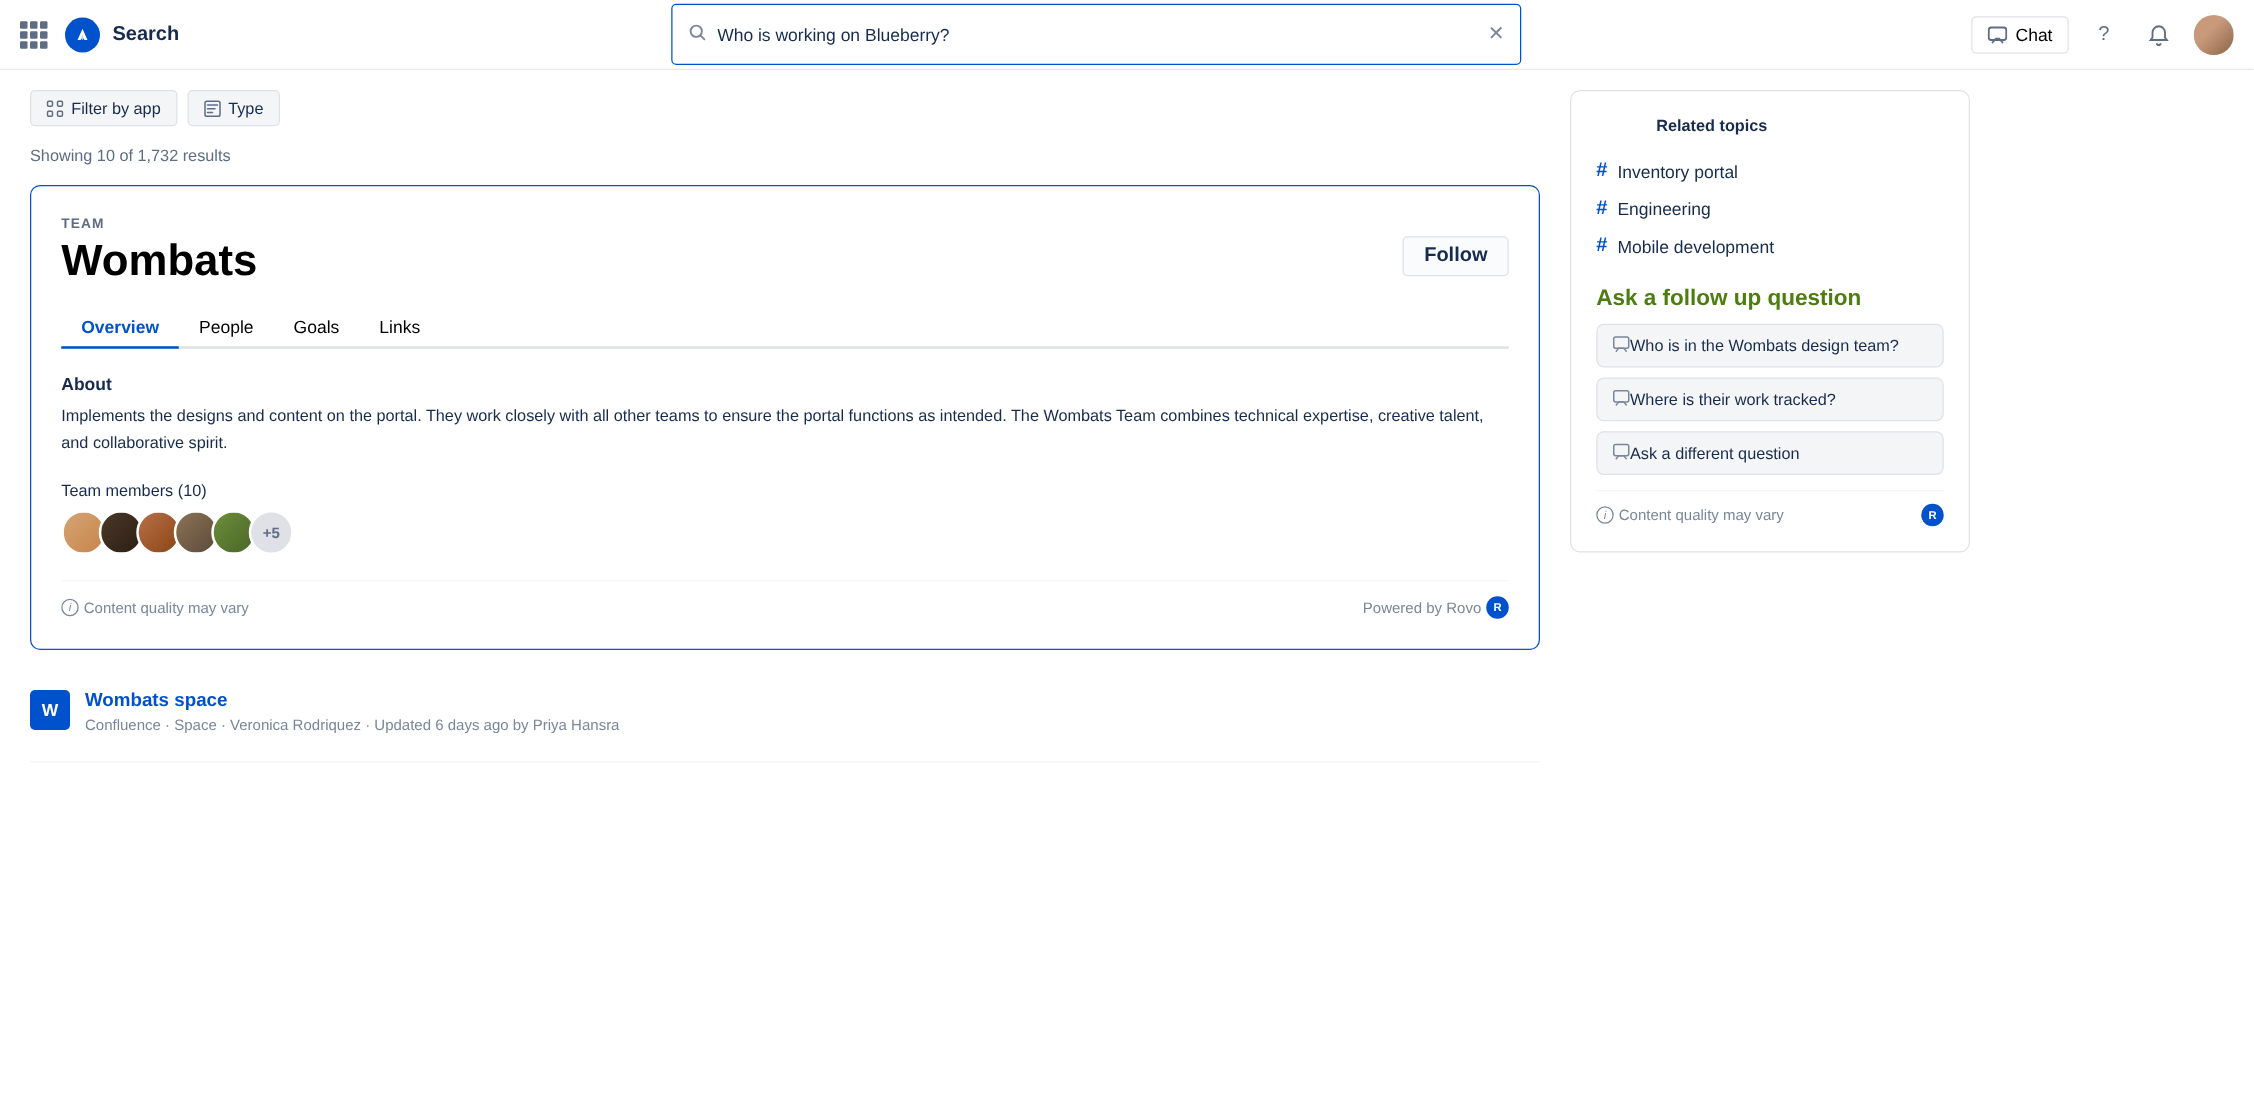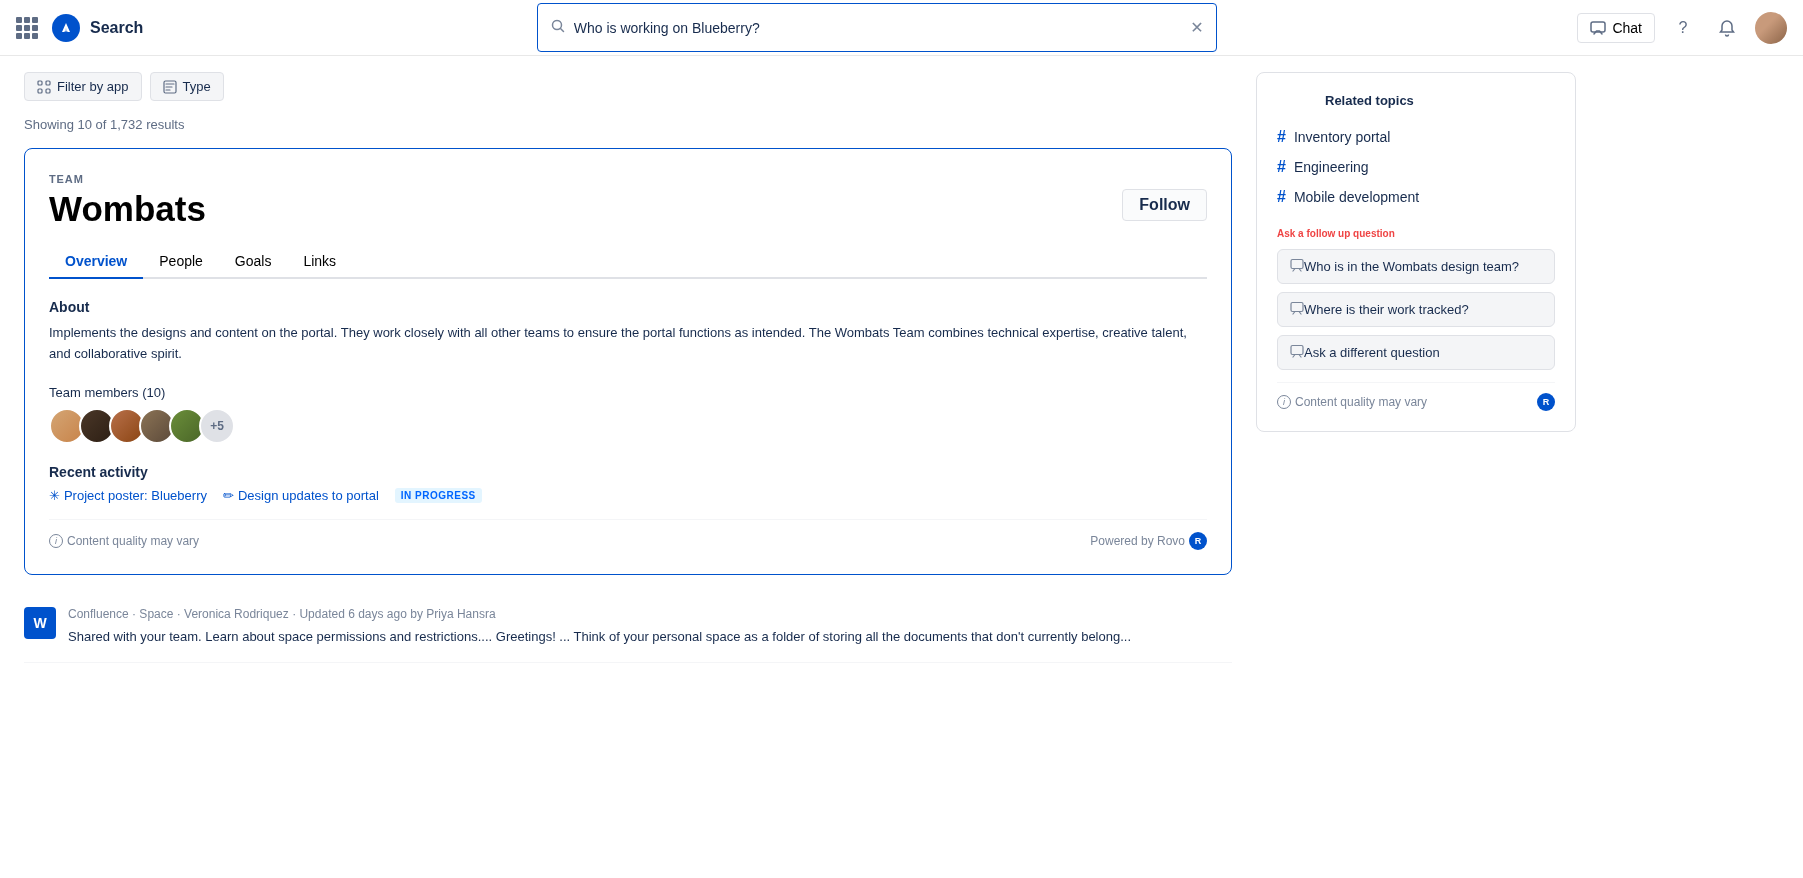--- a/index.html
+++ b/index.html
@@ -151,21 +151,21 @@
       padding: 20px; background: #fff;
     }
     .related-title { font-size: 13px; font-weight: 600; color: #172B4D; margin-bottom: 14px; margin-left: 48px; }
     .topic-item {
       display: flex; align-items: center; gap: 8px;
       padding: 6px 0; font-size: 14px; color: #172B4D;
       cursor: pointer;
     }
     .hash { color: #0052CC; font-weight: 600; font-size: 16px; }
 
-    .followup-title { font-size: 10px; font-weight: 600; color: #ef4444; margin: 16px 0 10px; }
+    .followup-title { font-size: 18px; font-weight: 600; color: #4d7c0f; margin: 16px 0 10px; }
     .followup-btn {
       display: flex; align-items: center; gap: 0;
       border: 1px solid #DFE1E6; border-radius: 6px;
       padding: 8px 12px; cursor: pointer; font-size: 13px;
       background: #F4F5F7; color: #172B4D; width: 100%; text-align: left;
       margin-bottom: 8px;
     }
     .chat-bubble-icon { color: #7A869A; font-size: 14px; flex-shrink: 0; }
 
     .panel-footer { display: flex; justify-content: space-between; align-items: center; margin-top: 12px; padding-top: 10px; border-top: 1px solid #F4F5F7; }
@@ -281,56 +281,42 @@
         <div class="avatars-row">
           <div class="member-avatar avatar-bg-1"></div>
           <div class="member-avatar avatar-bg-2"></div>
           <div class="member-avatar avatar-bg-3"></div>
           <div class="member-avatar avatar-bg-4"></div>
           <div class="member-avatar avatar-bg-5"></div>
           <div class="more-count">+5</div>
         </div>
       </div>
 
-      <div class="activity-section">
-        <div class="section-title">Recent activity</div>
-        <div class="activity-row">
-          <a class="activity-link">
-            <span>✳</span>
-            <span>Project poster: Blueberry</span>
-          </a>
-          <a class="activity-link">
-            <span>✏</span>
-            <span>Design updates to portal</span>
-          </a>
-          <span class="in-progress-badge">IN PROGRESS</span>
-        </div>
-      </div>
 
       <div class="card-footer">
         <div class="quality-note">
           <span class="icon-info">i</span>
           <span>Content quality may vary</span>
         </div>
         <div class="rovo-note">
           <span>Powered by Rovo</span>
           <div class="rovo-badge">
             <span class="rovo-badge-r">R</span>
           </div>
         </div>
       </div>
     </div>
 
     <div class="result-item">
       <div class="result-icon-w">
         <span>W</span>
       </div>
       <div class="result-content">
+        <div class="result-title">Wombats space</div>
         <div class="result-meta">Confluence · Space · Veronica Rodriquez · Updated 6 days ago by Priya Hansra</div>
-        <div class="result-snippet">Shared with your team. Learn about space permissions and restrictions.... Greetings! ... Think of your personal space as a folder of storing all the documents that don't currently belong...</div>
       </div>
     </div>
 
   </div>
 
   <div class="right-panel">
     <div class="related-card">
       <div class="related-title">Related topics</div>
 
       <div class="topic-item">

